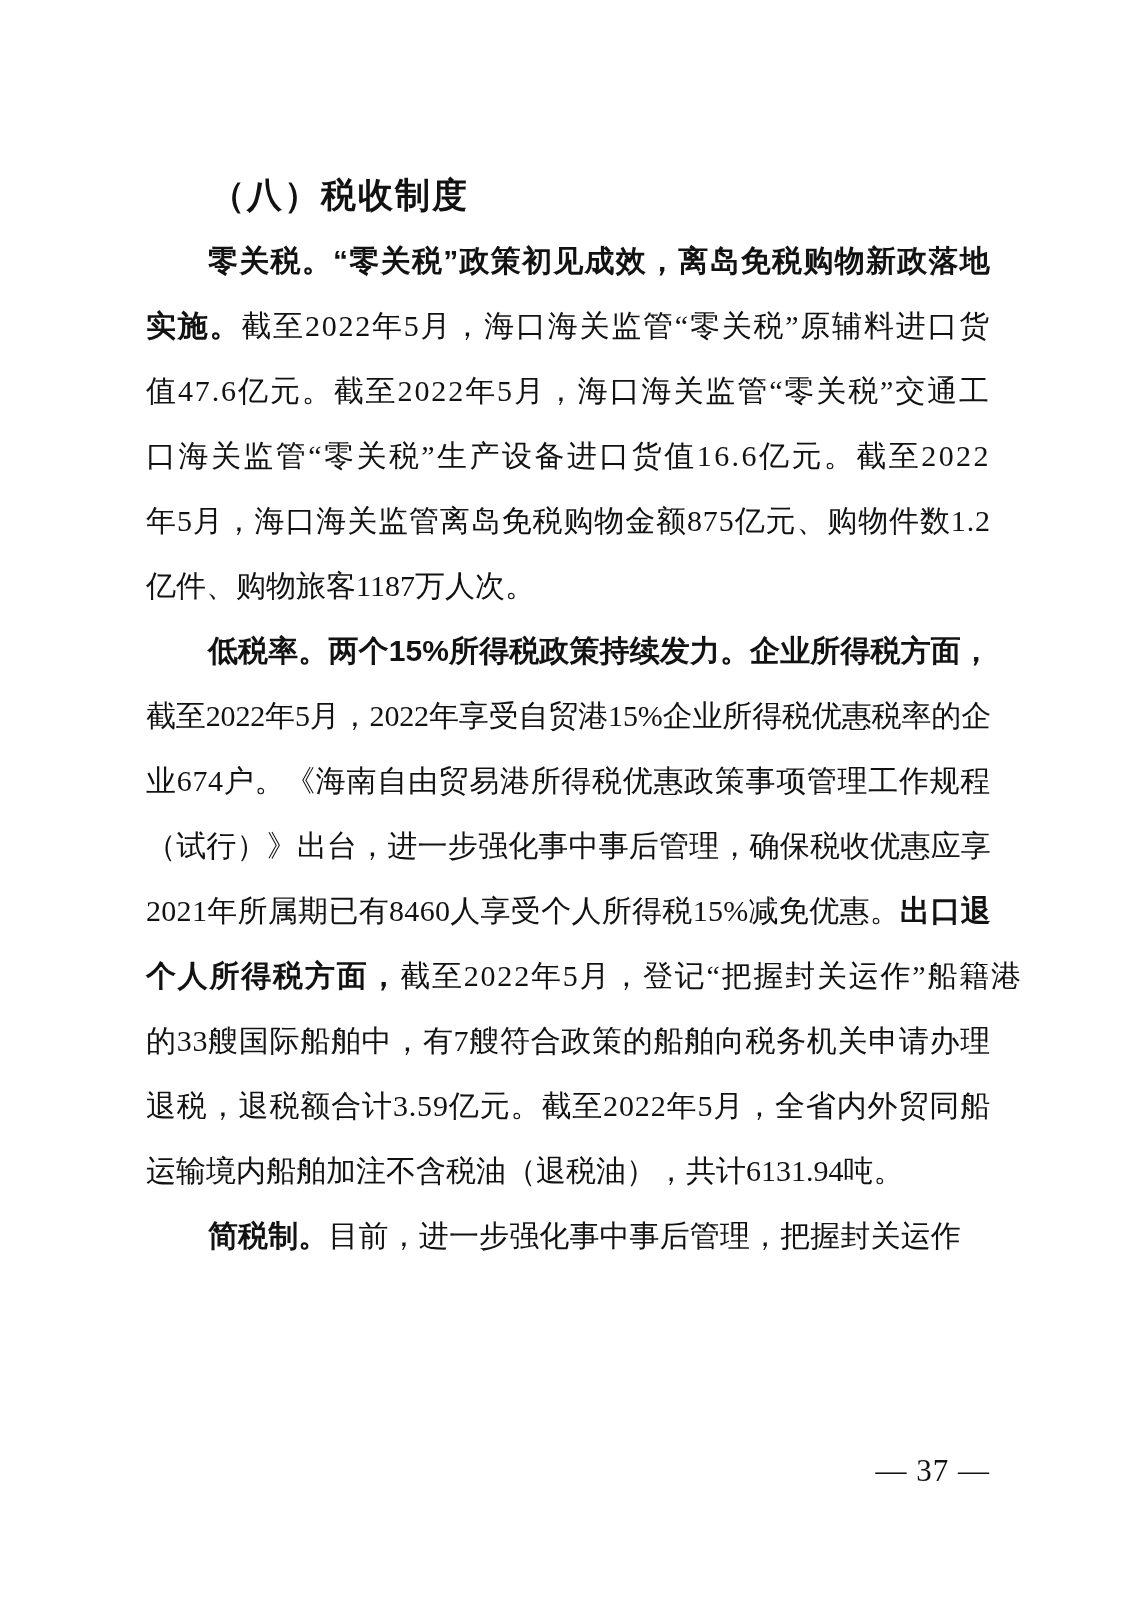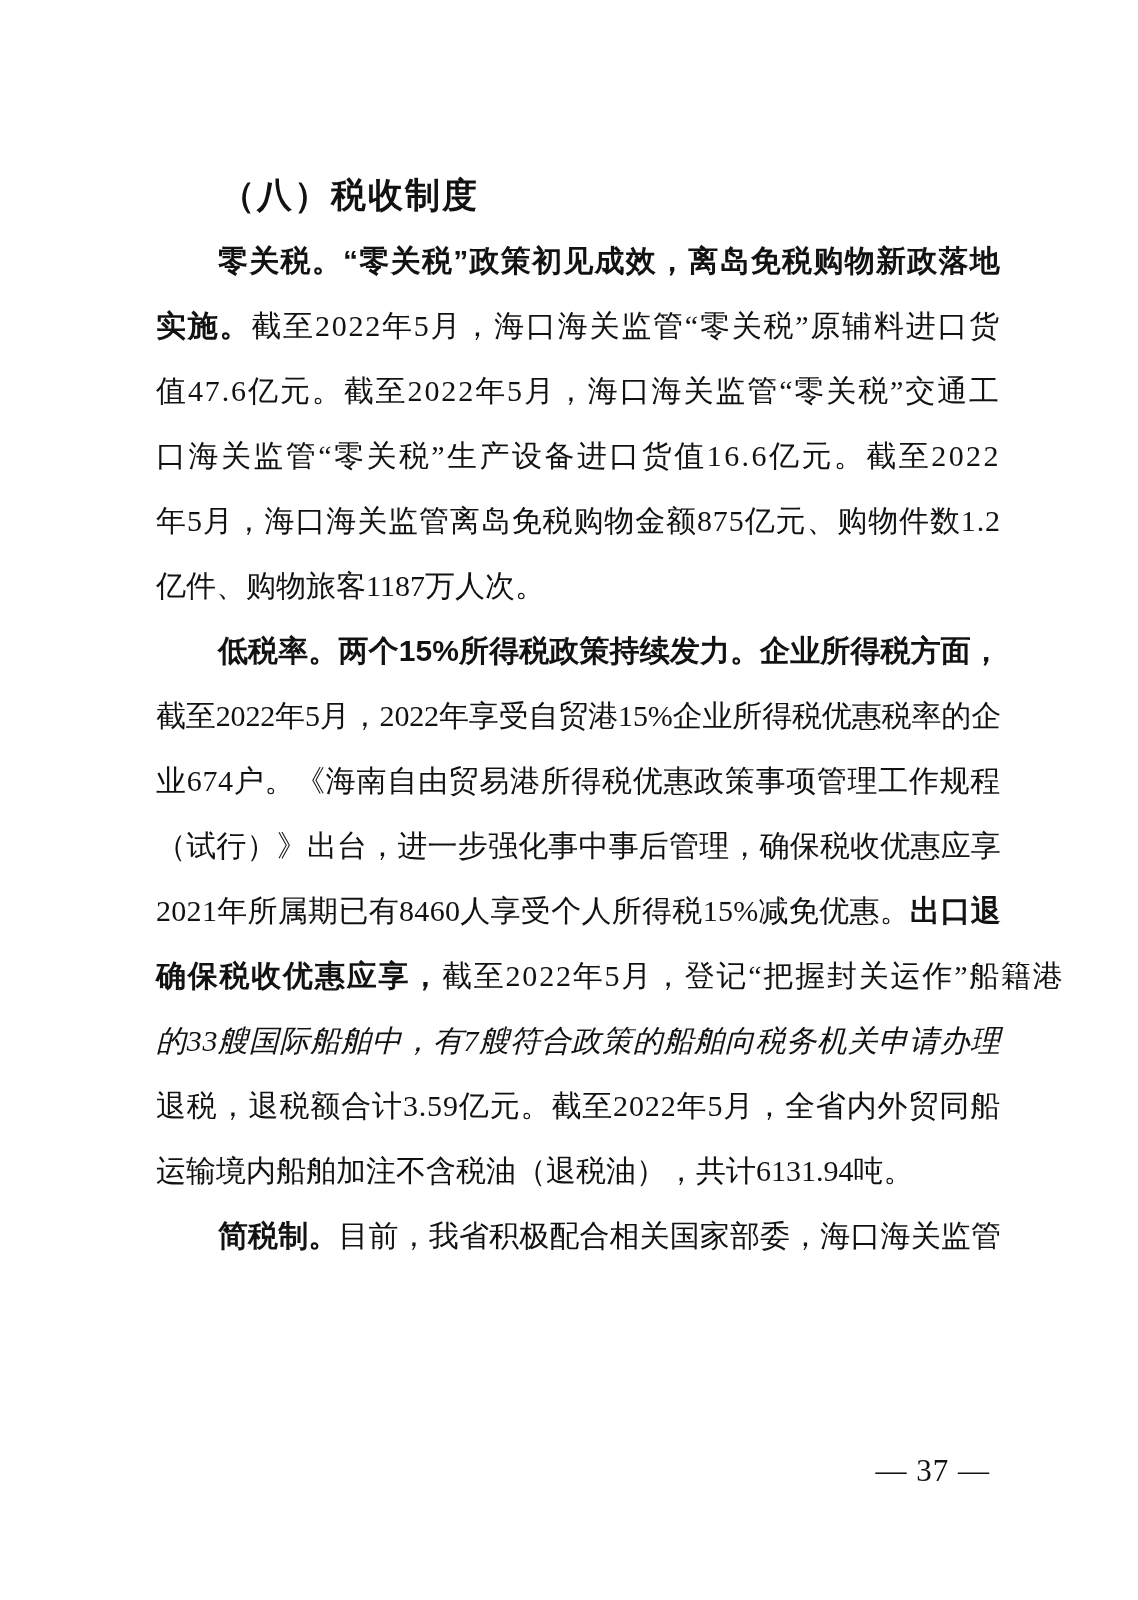--- a/index.html
+++ b/index.html
@@ -10,21 +10,21 @@
     color: #121212;
     overflow: hidden;
   }
   .page {
     position: relative;
     width: 1138px; height: 1600px;
     background: #ffffff;
   }
   .body-column {
     position: absolute;
-    left: 156px; top: 163px;
+    left: 146px; top: 163px;
     width: 845px;
   }
   .heading-row {
     height: 65px; line-height: 65px;
     padding-left: 64px;
     font-size: 35px;
     font-weight: 700;
     white-space: nowrap;
     letter-spacing: 2px;
   }
@@ -59,21 +59,21 @@
         <div class="line" style="letter-spacing: 1.77865px;"><span class="seg b">实施。</span><span class="seg">截至2022年5月，海口海关监管“零关税”原辅料进口货</span></div>
         <div class="line" style="letter-spacing: 1.90186px;"><span class="seg">值47.6亿元。截至2022年5月，海口海关监管“零关税”交通工</span></div>
         <div class="line" style="letter-spacing: 2.44708px;"><span class="seg">口海关监管“零关税”生产设备进口货值16.6亿元。截至2022</span></div>
         <div class="line" style="letter-spacing: 0.887097px;"><span class="seg">年5月，海口海关监管离岛免税购物金额875亿元、购物件数1.2</span></div>
         <div class="line"><span class="seg">亿件、购物旅客1187万人次。</span></div>
         <div class="line indent" style="letter-spacing: 0.109375px;"><span class="seg b">低税率。两个15%所得税政策持续发力。企业所得税方面，</span></div>
         <div class="line" style="letter-spacing: -0.147059px;"><span class="seg">截至2022年5月，2022年享受自贸港15%企业所得税优惠税率的企</span></div>
         <div class="line" style="letter-spacing: 0.689655px;"><span class="seg">业674户。《海南自由贸易港所得税优惠政策事项管理工作规程</span></div>
         <div class="line" style="letter-spacing: 0.178571px;"><span class="seg">（试行）》出台，进一步强化事中事后管理，确保税收优惠应享</span></div>
         <div class="line" style="letter-spacing: 0.30303px;"><span class="seg">2021年所属期已有8460人享受个人所得税15%减免优惠。</span><span class="seg b">出口退</span></div>
-        <div class="line" style="letter-spacing: 1.77865px;"><span class="seg b">确保税收优惠应享，</span><span class="seg">截至2022年5月，登记“把握封关运作”船籍港</span></div>
-        <div class="line" style="letter-spacing: 0.689655px; font-style: italic;"><span class="seg">的33艘国际船舶中，有7艘符合政策的船舶向税务机关申请办理</span></div>
+        <div class="line" style="letter-spacing: 1.77865px;"><span class="seg b">个人所得税方面，</span><span class="seg">截至2022年5月，登记“把握封关运作”船籍港</span></div>
+        <div class="line" style="letter-spacing: 0.689655px;"><span class="seg">的33艘国际船舶中，有7艘符合政策的船舶向税务机关申请办理</span></div>
         <div class="line" style="letter-spacing: 0.859375px;"><span class="seg">退税，退税额合计3.59亿元。截至2022年5月，全省内外贸同船</span></div>
         <div class="line"><span class="seg">运输境内船舶加注不含税油（退税油），共计6131.94吨。</span></div>
-        <div class="line indent" style="letter-spacing: 0.115385px;"><span class="seg b">简税制。</span><span class="seg">目前，我省积极配合相关国家部委，海口海关监管</span></div>
+        <div class="line indent" style="letter-spacing: 0.115385px;"><span class="seg b">简税制。</span><span class="seg">目前，进一步强化事中事后管理，把握封关运作</span></div>
       </div>
   </div>
   <div class="page-number">— 37 —</div>
 </div>
 
 </body></html>

